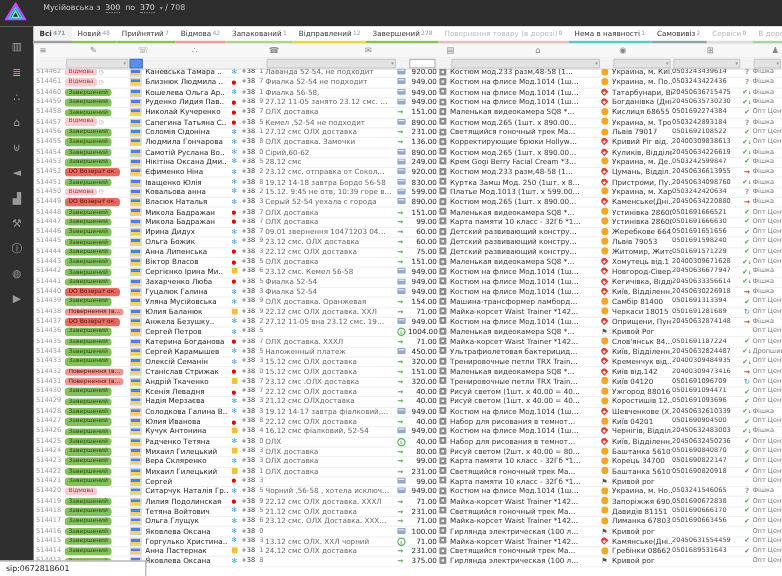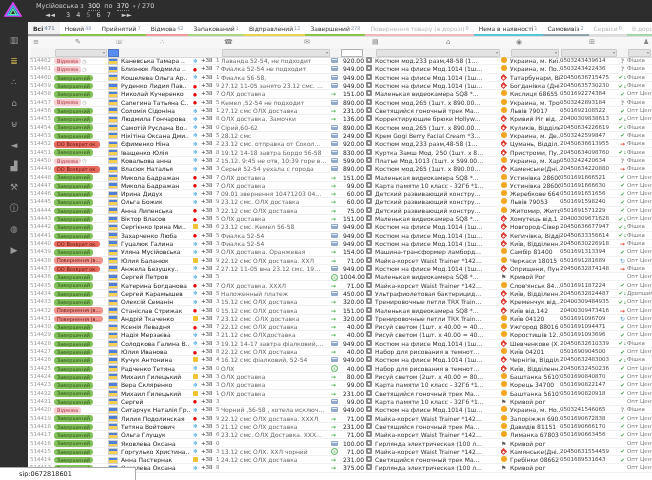--- a/index.html
+++ b/index.html
@@ -82,47 +82,42 @@
   .ic-np::after{content:"";position:absolute;left:1.5px;top:1.5px;width:2px;height:2px;background:#fff;}
   .ic-flagmark{color:#555;font-size:6px;}
   .ts-ok{color:#43a047;font-size:5.5px;}
   .ts-recv{color:#43a047;font-size:5.5px;}
   .ts-recv::after{content:"↓";font-size:4px;color:#2e7d32;}
   .ts-q{color:#999;font-weight:bold;font-size:6px;}
   .ts-ret{color:#e03c31;font-weight:bold;font-size:6px;}
   .ts-transit{color:#4a90d9;font-size:6px;}
   
   .sip{position:absolute;left:0;bottom:0;width:116px;height:12px;background:#fff;border:1px solid #aaa;
-       border-left:none;border-bottom:none;font-size:6.5px;color:#222;line-height:12px;padding-left:19px;}
+       border-left:none;border-bottom:none;font-size:6.5px;color:#222;line-height:12px;padding-left:5px;}
 </style>
 </head>
 <body>
 
 <div class="screen">
 
   <div class="topbar">
     <span class="logo">
       <svg width="18" height="16" viewBox="0 0 18 16">
         <polygon points="9,1 17,14 1,14" fill="none" stroke="#e040fb" stroke-width="1.6"></polygon>
         <polygon points="9,4 14.5,13 3.5,13" fill="none" stroke="#40c4ff" stroke-width="1.4"></polygon>
         <polygon points="9,7 12,12.5 6,12.5" fill="none" stroke="#69f0ae" stroke-width="1.2"></polygon>
       </svg>
     </span>
     <div class="line1">
       <span>Мусійовська з</span>
       <span class="pglink">300</span>
       <span>по</span>
       <span class="pglink">370</span>
       <span class="caret">▾</span>
-      <span>/ 270</span>
-    </div>
-    <div class="line2 pager">
-      <span>◄◄</span>
-      <span id="pager-pages"><span>3</span><span>4</span><span class="cur">5</span><span>6</span><span>7</span></span>
-      <span>►►</span>
+      <span>/ 708</span>
     </div>
   </div>
 
   <div class="sidebar">
     <div class="stack" id="side-stack">
         <div class="side-ic"><span>▥</span></div>
         <div class="side-ic active"><span>≣</span></div>
         <div class="side-ic"><span>∴</span></div>
         <div class="side-ic"><span>⌂</span></div>
         <div class="side-ic"><span>⊎</span></div>

